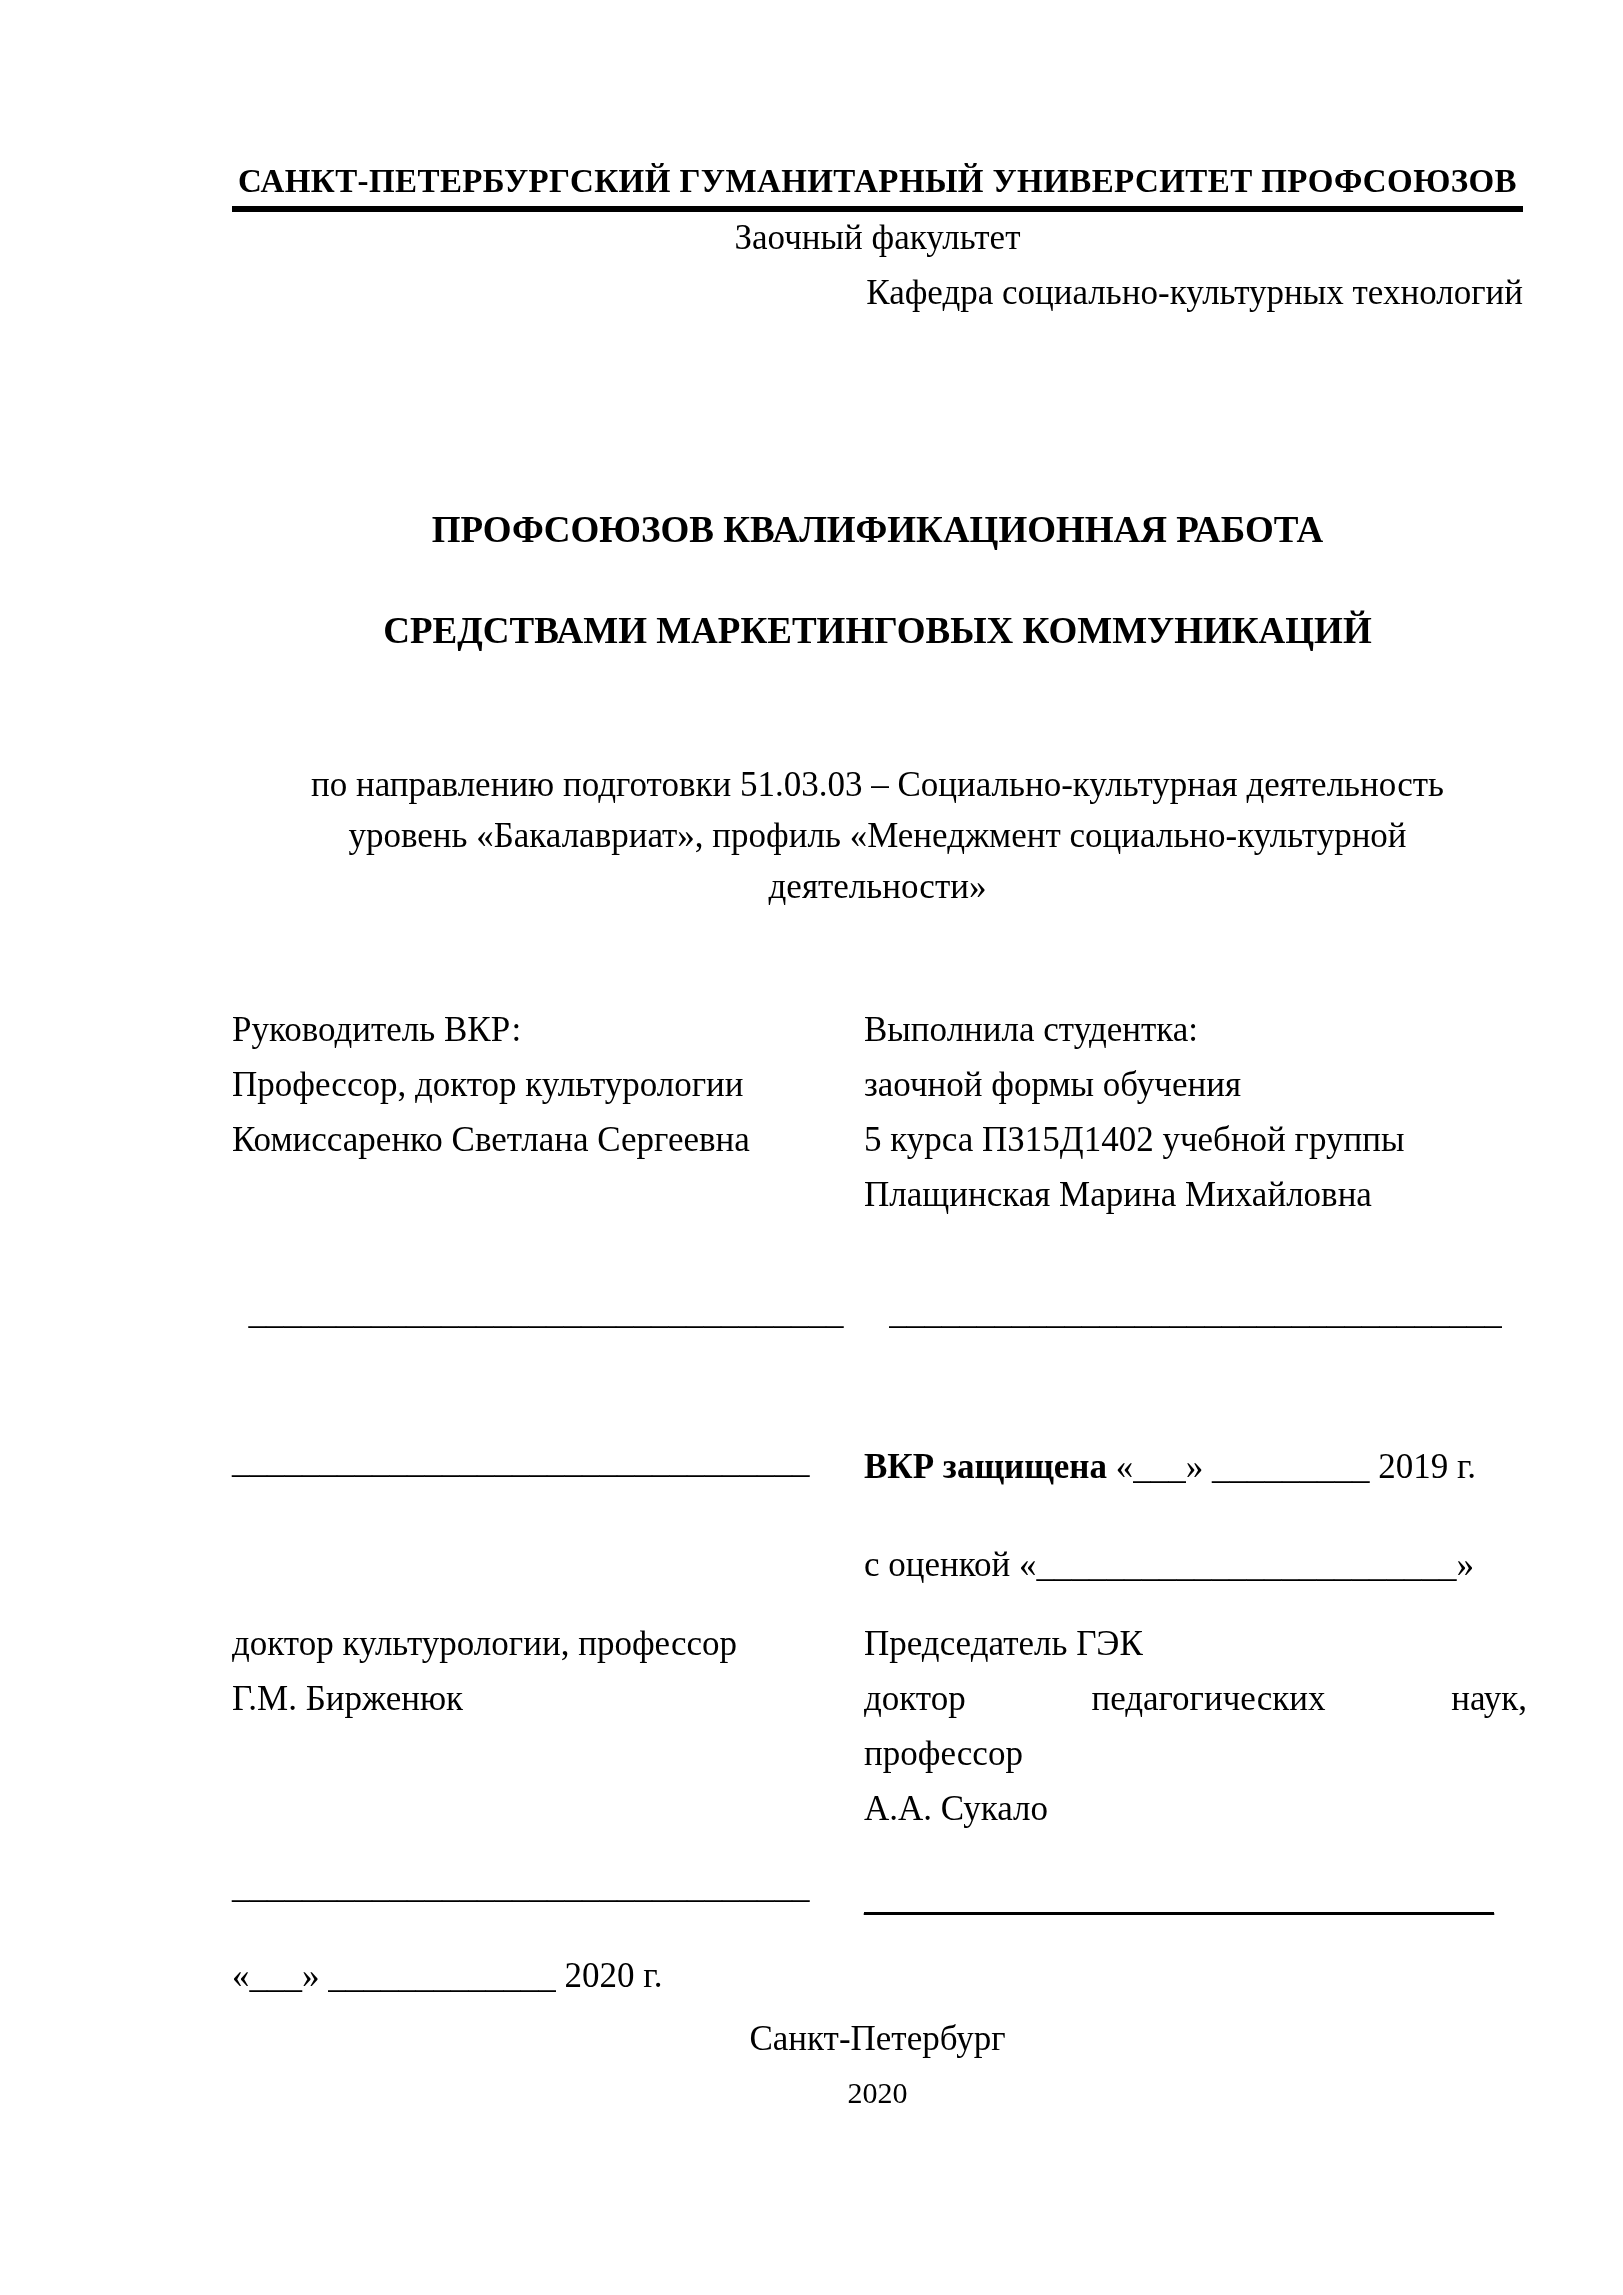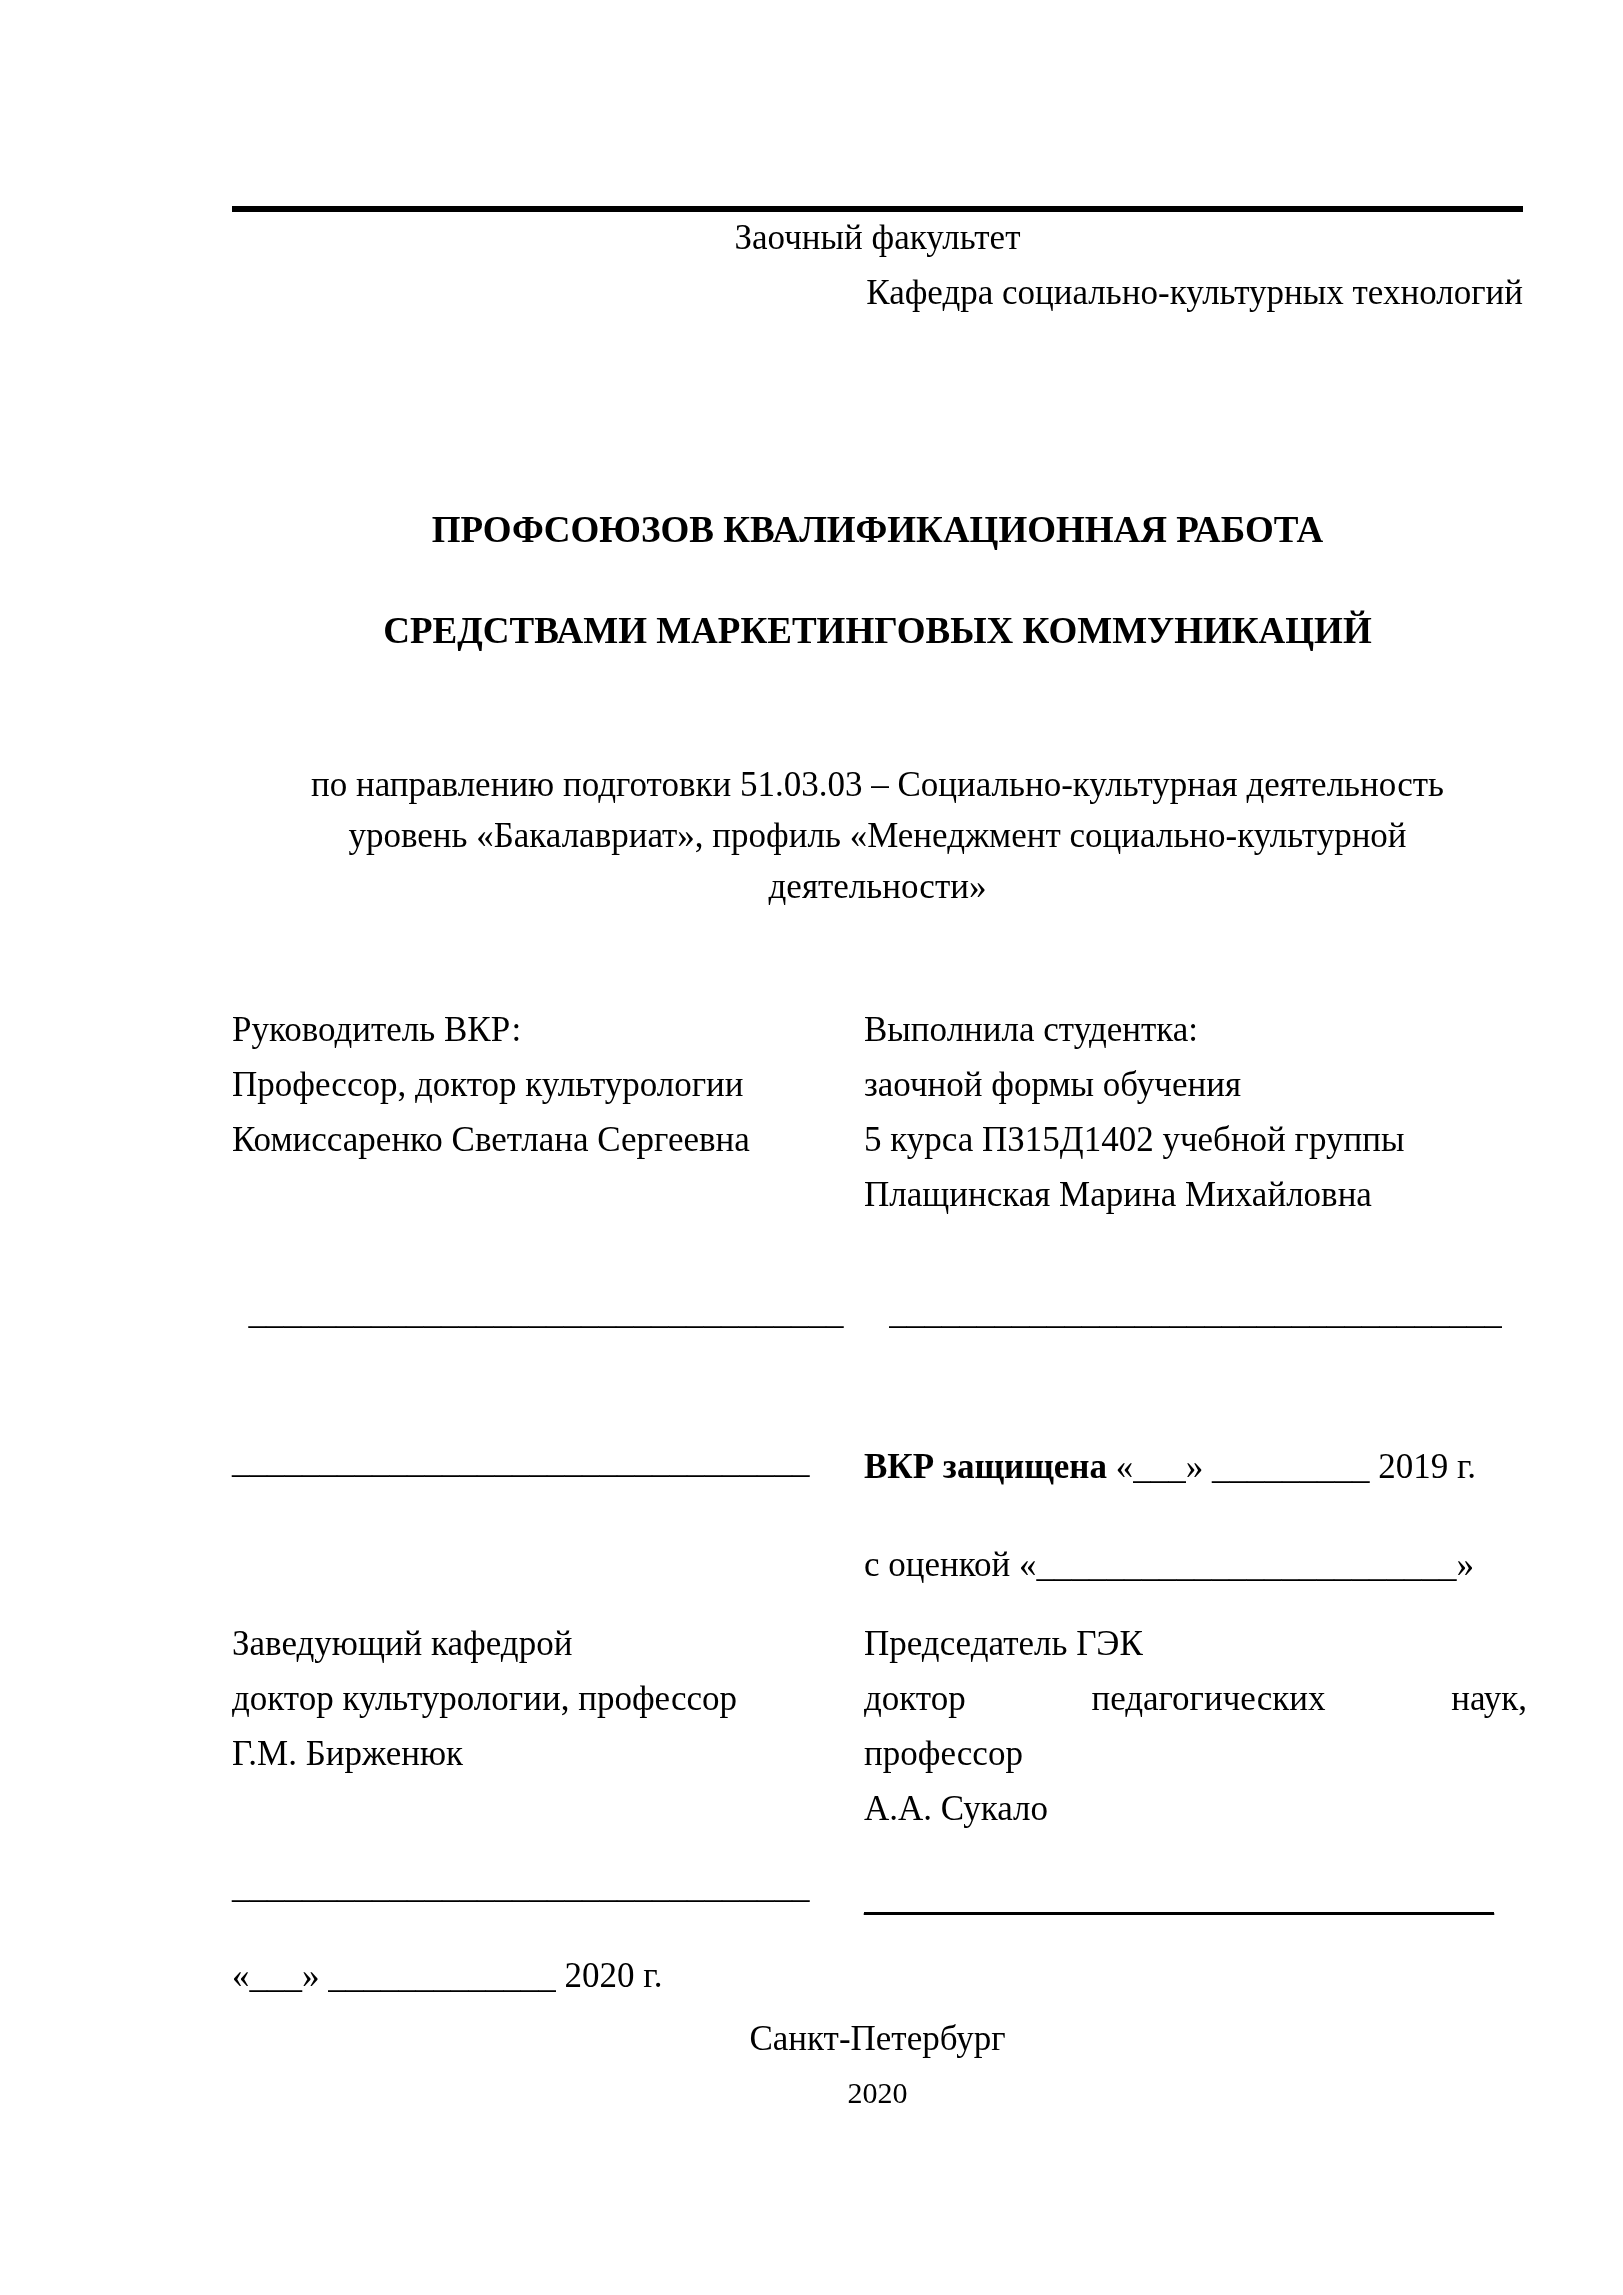--- a/index.html
+++ b/index.html
@@ -113,20 +113,21 @@
     top: 2076px;
     font-size: 30px;
     text-align: center;
   }
 </style>
 </head>
 <body>
 
 <div class="page">
 
+  <div class="abs full org-title">САНКТ-ПЕТЕРБУРГСКИЙ ГУМАНИТАРНЫЙ УНИВЕРСИТЕТ ПРОФСОЮЗОВ</div>
 
   <div class="abs full header-rule"></div>
 
   <div class="abs full faculty-line">Заочный факультет</div>
 
   <div class="abs full department-line">Кафедра социально-культурных технологий</div>
 
   <div class="abs full work-type">ПРОФСОЮЗОВ КВАЛИФИКАЦИОННАЯ РАБОТА</div>
 
   <div class="abs full thesis-title">
@@ -159,21 +160,20 @@
   <div class="abs colL sig-line sig-row2-left">_________________________________</div>
 
   <div class="abs colR defense-line">
     <span class="bold">ВКР защищена</span>
     <span>«___» _________ 2019 г.</span>
   </div>
 
   <div class="abs colR grade-line">с оценкой «________________________»</div>
 
   <div class="abs colL officials-block">
-    <div>Заведующий кафедрой</div>
     <div>доктор культурологии, профессор</div>
     <div>Г.М. Бирженюк</div>
   </div>
 
   <div class="abs colR officials-block">
     <div>Председатель ГЭК</div>
     <div class="justified-line">доктор педагогических наук,</div>
     <div>профессор</div>
     <div>А.А. Сукало</div>
   </div>

